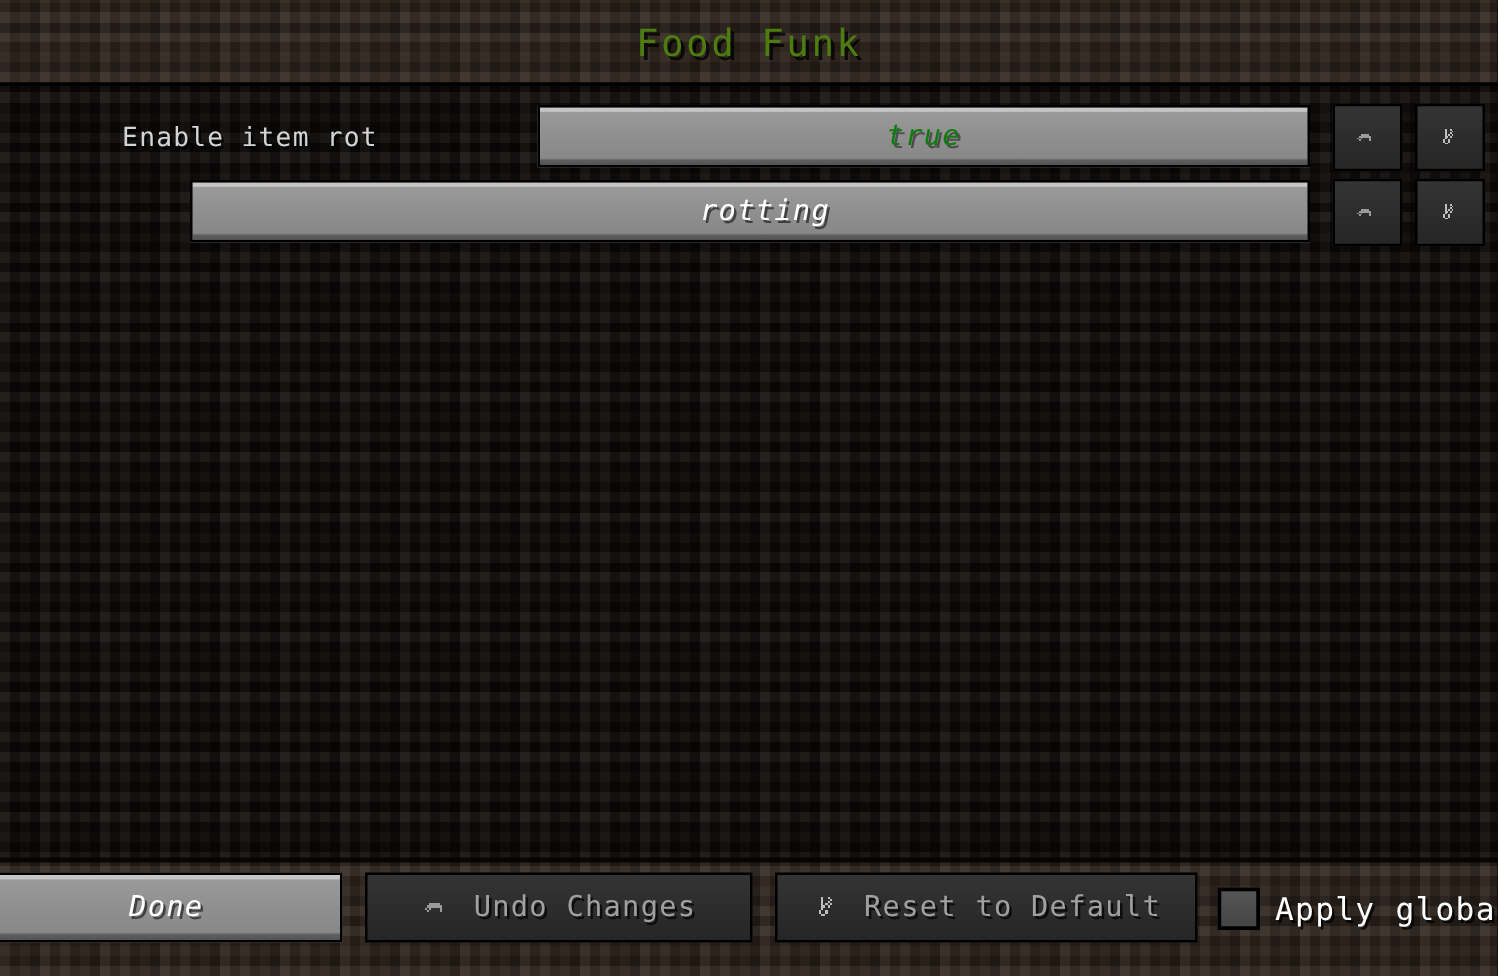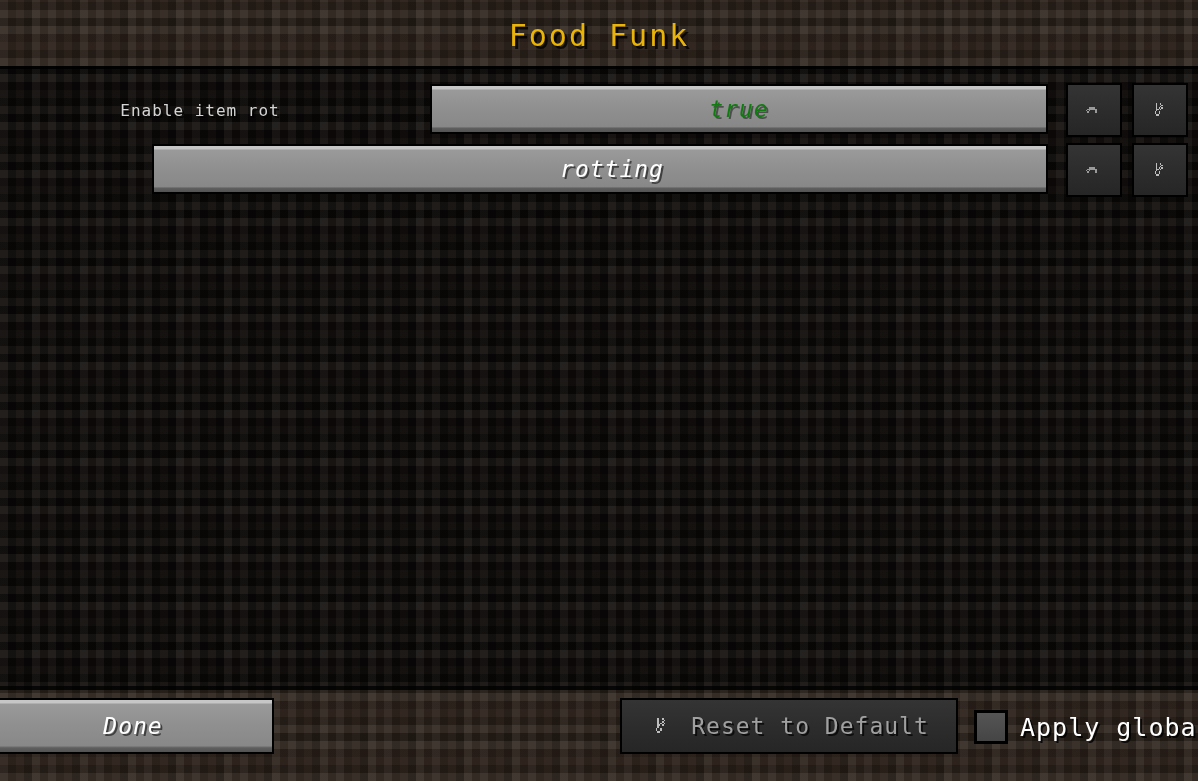--- a/index.html
+++ b/index.html
@@ -103,21 +103,21 @@
     background: #000;
     opacity: 0.75;
   }
 
   
   #title {
     position: absolute;
     left: 0; top: 18px;
     width: 1198px;
     text-align: center;
-    color: #eab308;
+    color: #4d7c0f;
     font-size: 30px;
     letter-spacing: 2px;
     text-shadow: 3px 3px 0 rgba(0,0,0,0.75);
   }
 
   
   .row {
     position: absolute;
     left: 0;
     width: 1198px;
@@ -129,21 +129,21 @@
   .row-label {
     position: absolute;
     left: 0;
     top: 0;
     width: 400px;
     height: 52px;
     display: flex;
     align-items: center;
     justify-content: center;
     color: #d4d4d4;
-    font-size: 16px;
+    font-size: 21px;
     letter-spacing: 1px;
     text-shadow: 2px 2px 0 rgba(0,0,0,0.8);
   }
 
   
   .mc-widget {
     position: absolute;
     background: #8b8b8b;
     border: 2px solid #000000;
     display: flex;
@@ -334,20 +334,39 @@
             <rect x="9" y="6" width="1" height="1"></rect>
             <rect x="8" y="7" width="1" height="1"></rect>
           </g>
         </svg>
       </span>
     </div>
   </div>
 
   <div class="mc-widget" id="btn-done">Done</div>
 
+  <div class="mc-widget-dark" id="btn-undo-changes">
+    <span>
+      <svg class="ico ico-md" viewBox="0 0 16 16" shape-rendering="crispEdges">
+        <g fill="#9a9a9a">
+          <rect x="3" y="7" width="1" height="1"></rect>
+          <rect x="2" y="8" width="1" height="1"></rect>
+          <rect x="3" y="9" width="1" height="1"></rect>
+          <rect x="4" y="8" width="1" height="1"></rect>
+          <rect x="4" y="6" width="5" height="1"></rect>
+          <rect x="9" y="7" width="1" height="1"></rect>
+          <rect x="9" y="8" width="1" height="1"></rect>
+          <rect x="9" y="9" width="1" height="1"></rect>
+          <rect x="4" y="7" width="1" height="1"></rect>
+          <rect x="5" y="7" width="4" height="1"></rect>
+        </g>
+      </svg>
+    </span>
+    <span>Undo Changes</span>
+  </div>
 
   <div class="mc-widget-dark" id="btn-reset-default">
     <span>
       <svg class="ico ico-md" viewBox="0 0 16 16" shape-rendering="crispEdges">
         <g fill="#bdbdbd">
           <rect x="5" y="3" width="1" height="6"></rect>
           <rect x="4" y="9" width="1" height="1"></rect>
           <rect x="4" y="10" width="1" height="1"></rect>
           <rect x="5" y="11" width="2" height="1"></rect>
           <rect x="7" y="9" width="1" height="2"></rect>

